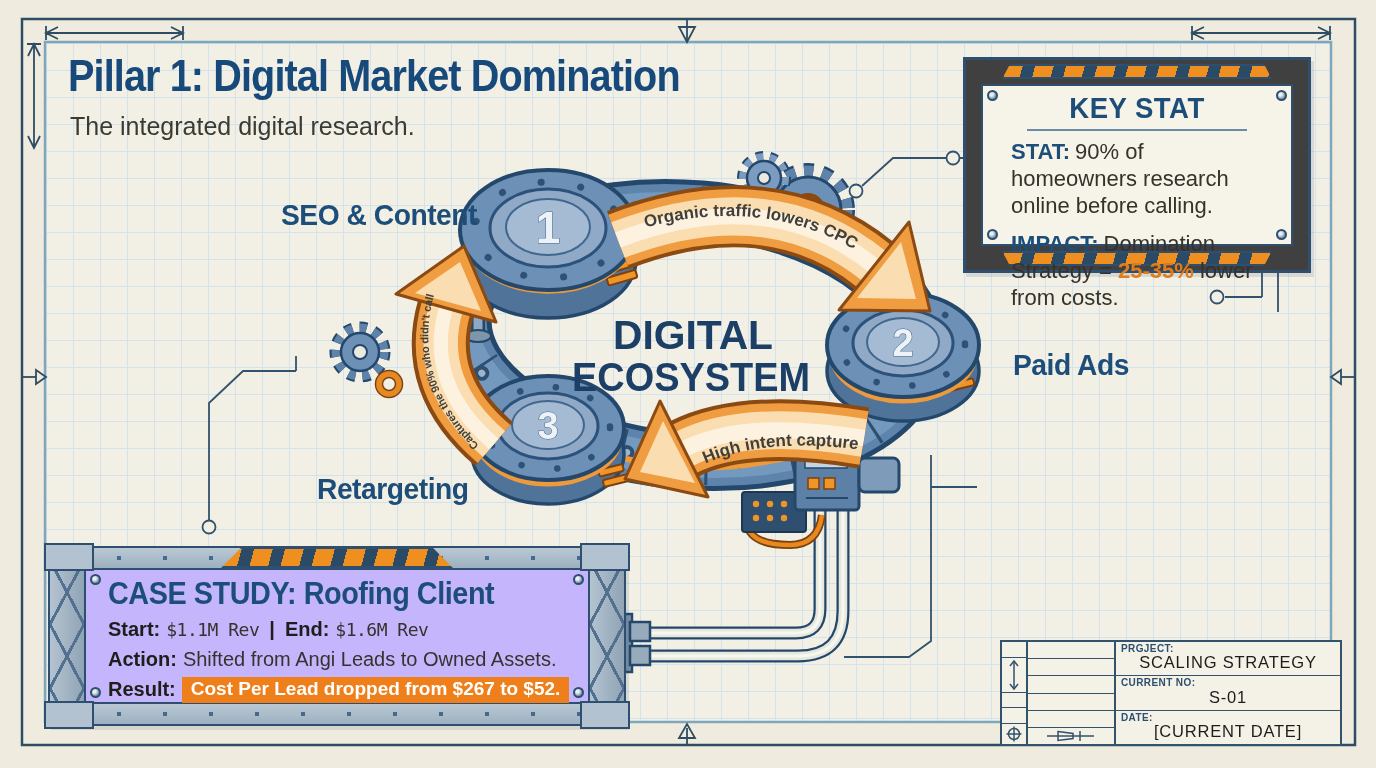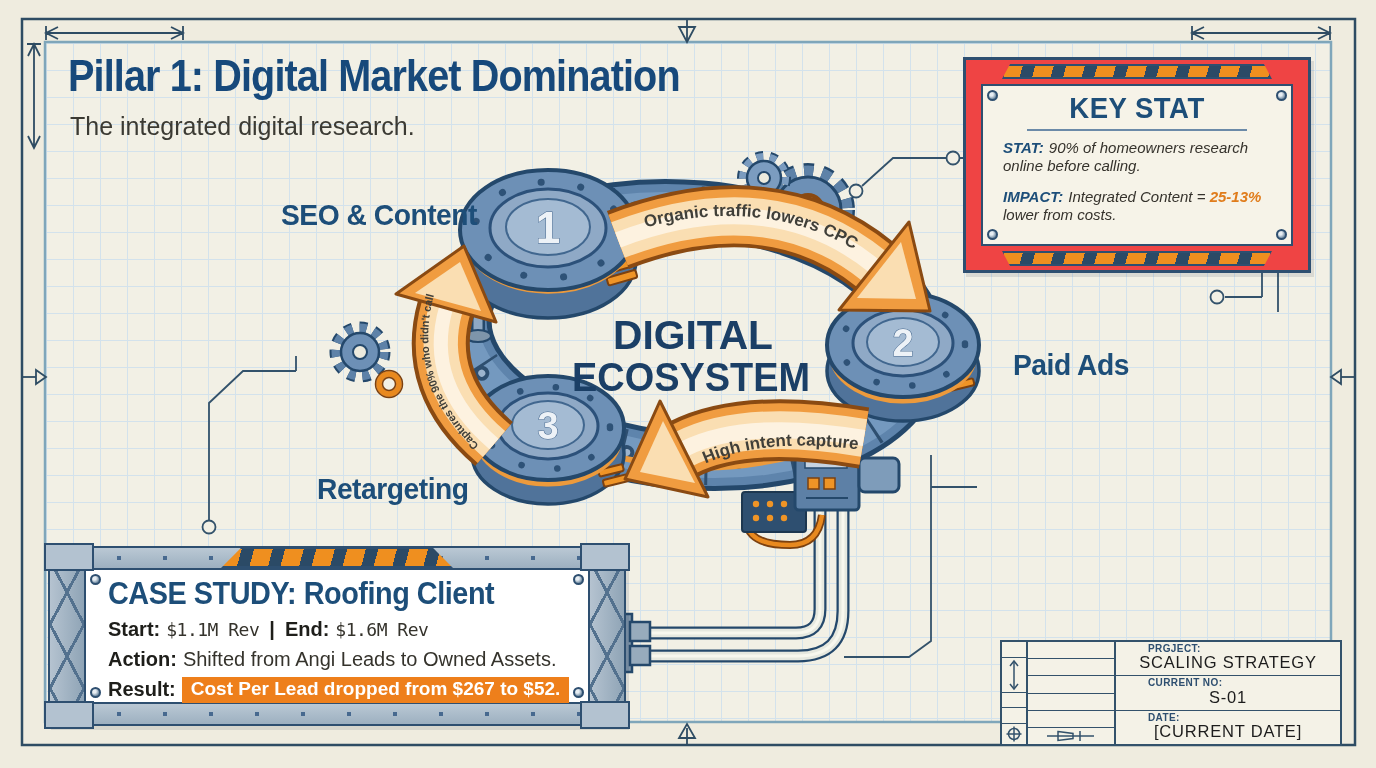--- a/index.html
+++ b/index.html
@@ -45,33 +45,33 @@
     background:repeating-linear-gradient(105deg,#ef8f1f 0 18px,#2b4a66 18px 30px);
     border:2px solid #2e4f70;box-sizing:border-box;
   }
   .bolt{
     position:absolute;width:11px;height:11px;border-radius:50%;
     background:radial-gradient(circle at 35% 35%, #e8eef3 25%, #7b94aa 70%, #5a7890);
     border:2px solid #2e4f70;box-sizing:border-box;
   }
   
   .ks{position:absolute;left:963px;top:57px;width:348px;height:216px;
-      background:#ef4444;border:3px solid #2e4f70;box-sizing:border-box;
+      background:#404040;border:3px solid #2e4f70;box-sizing:border-box;
       box-shadow:3px 4px 0 rgba(40,60,80,.12);}
   .ks .hz-top{position:absolute;top:4px;left:36px;right:36px;height:15px;
       clip-path:polygon(3% 0,97% 0,100% 100%,0 100%);}
   .ks .hz-bot{position:absolute;bottom:4px;left:36px;right:36px;height:15px;
       clip-path:polygon(0 0,100% 0,97% 100%,3% 100%);}
   .ks .paper{position:absolute;left:15px;right:15px;top:24px;bottom:24px;
       background:#f6f3e8;border:2.5px solid #2e4f70;box-sizing:border-box;
       padding:4px 16px 0 16px;}
   .ks h2{margin:2px 0 4px 0;text-align:center;font-size:29px;font-weight:800;
       color:#1d4e79;letter-spacing:.5px;transform:scaleX(.95);}
   .ks .divider{width:80%;height:2px;background:#6b8aa8;margin:0 auto 8px auto;}
-  .ks p{margin:0 0 12px 4px;font-size:15px;line-height:1.22;color:#35322c;font-style:italic;}
+  .ks p{margin:0 0 12px 12px;font-size:22px;line-height:1.22;color:#35322c;}
   .ks strong{color:#1d4e79;font-weight:700;margin-right:5px;}
   .ks .orange{color:#e07c1b;font-weight:800;}
   
   .cs{position:absolute;left:48px;top:546px;width:578px;height:180px;
       box-sizing:border-box;box-shadow:3px 4px 0 rgba(40,60,80,.12);}
   .cs .rail{position:absolute;left:0;right:0;height:24px;
       background:linear-gradient(#bac8d4,#9db0c0);border:2px solid #2e4f70;box-sizing:border-box;}
   .cs .rail::after{content:"";position:absolute;inset:0;
       background-image:radial-gradient(circle 2.5px at 50% 50%, #47698f 95%, transparent);
       background-size:46px 100%;background-repeat:repeat-x;}
@@ -83,42 +83,42 @@
         repeating-linear-gradient(62deg, transparent 0 5px, #53718e 5px 8px, transparent 8px 30px),
         repeating-linear-gradient(-62deg, transparent 0 5px, #53718e 5px 8px, transparent 8px 30px),
         linear-gradient(90deg,#b5c3d0,#8fa4b6);
       border:2px solid #2e4f70;box-sizing:border-box;}
   .cs .col-l{left:0;} .cs .col-r{right:0;}
   .cs .corner{position:absolute;width:50px;height:28px;background:#b3c2d0;
       border:2px solid #2e4f70;box-sizing:border-box;z-index:3;}
   .cs .c-tl{left:-4px;top:-3px;} .cs .c-tr{right:-4px;top:-3px;}
   .cs .c-bl{left:-4px;bottom:-3px;} .cs .c-br{right:-4px;bottom:-3px;}
   .cs .paper{position:absolute;left:36px;right:36px;top:22px;bottom:22px;
-      background:#ffffff;border:2.5px solid #2e4f70;box-sizing:border-box;
+      background:#c4b5fd;border:2.5px solid #2e4f70;box-sizing:border-box;
       padding:6px 20px 10px 22px;z-index:1;}
   .cs h2{margin:0 0 6px 0;font-size:31px;font-weight:800;color:#1d4e79;letter-spacing:-.5px;
       transform:scaleX(.93);transform-origin:left top;white-space:nowrap;}
   .cs .row{font-size:20px;color:#35332c;margin-bottom:7px;white-space:nowrap;}
   .cs .row strong{font-weight:700;color:#1e1e1a;margin-right:6px;}
   .cs .mono{font-family:"DejaVu Sans Mono",monospace;font-size:18px;letter-spacing:-.5px;}
   .cs .sep{margin:0 10px;color:#1e1e1a;font-weight:700;}
   .cs .chip{display:inline-block;background:#ee7f1b;color:#ffffff;font-weight:700;
       font-size:19px;padding:1px 9px 3px 9px;transform:translateY(-1px);}
   
   .tblock{position:absolute;left:1000px;top:640px;width:342px;height:106px;
       border:2px solid #33526b;background:#f4f2e7;box-sizing:border-box;display:flex;}
   .tblock .col1{width:24px;border-right:2px solid #33526b;display:flex;flex-direction:column;}
   .tblock .col2{width:86px;border-right:2px solid #33526b;display:flex;flex-direction:column;}
   .tblock .cell{border-bottom:1.5px solid #33526b;flex:1;display:flex;align-items:center;justify-content:center;}
   .tblock .cell:last-child{border-bottom:none;}
   .tblock .main{flex:1;display:flex;flex-direction:column;}
   .tblock .trow{flex:1;border-bottom:1.5px solid #33526b;position:relative;
       display:flex;align-items:flex-end;justify-content:center;padding-bottom:3px;box-sizing:border-box;}
   .tblock .trow:last-child{border-bottom:none;text-align:center;}
-  .tblock .tlabel{position:absolute;top:1px;left:5px;font-size:10px;font-weight:700;color:#2e4f70;letter-spacing:.4px;margin-left:27px;}
+  .tblock .tlabel{position:absolute;top:1px;left:5px;font-size:10px;font-weight:700;color:#2e4f70;letter-spacing:.4px;}
   .tblock .tvalue{font-size:16.5px;color:#1c1c1c;letter-spacing:.8px;white-space:nowrap;}
   .sym{stroke:#33526b;stroke-width:1.5;fill:none;}
 </style>
 </head>
 <body>
 
 <div class="grid-area"></div>
 
 <svg class="layer" width="1376" height="768" viewBox="0 0 1376 768">
 
@@ -314,21 +314,21 @@
   <div class="hazard hz-top"></div>
   <div class="hazard hz-bot"></div>
   <div class="paper">
     <span class="bolt" style="left:4px;top:4px;"></span>
     <span class="bolt" style="right:4px;top:4px;"></span>
     <span class="bolt" style="left:4px;bottom:4px;"></span>
     <span class="bolt" style="right:4px;bottom:4px;"></span>
     <h2>KEY STAT</h2>
     <div class="divider"></div>
     <p><strong>STAT:</strong><span>90% of homeowners research online before calling.</span></p>
-    <p><strong>IMPACT:</strong><span>Integrated Content = </span><span class="orange">25-13%</span><span> lower from costs.</span></p>
+    <p><strong>IMPACT:</strong><span>Domination Strategy = </span><span class="orange">25-35%</span><span> lower from costs.</span></p>
   </div>
 </div>
 
 <div class="cs">
   <div class="rail rail-top"></div>
   <div class="rail rail-bot"></div>
   <div class="hazard hz"></div>
   <div class="col col-l"></div>
   <div class="col col-r"></div>
   <div class="corner c-tl"></div>

